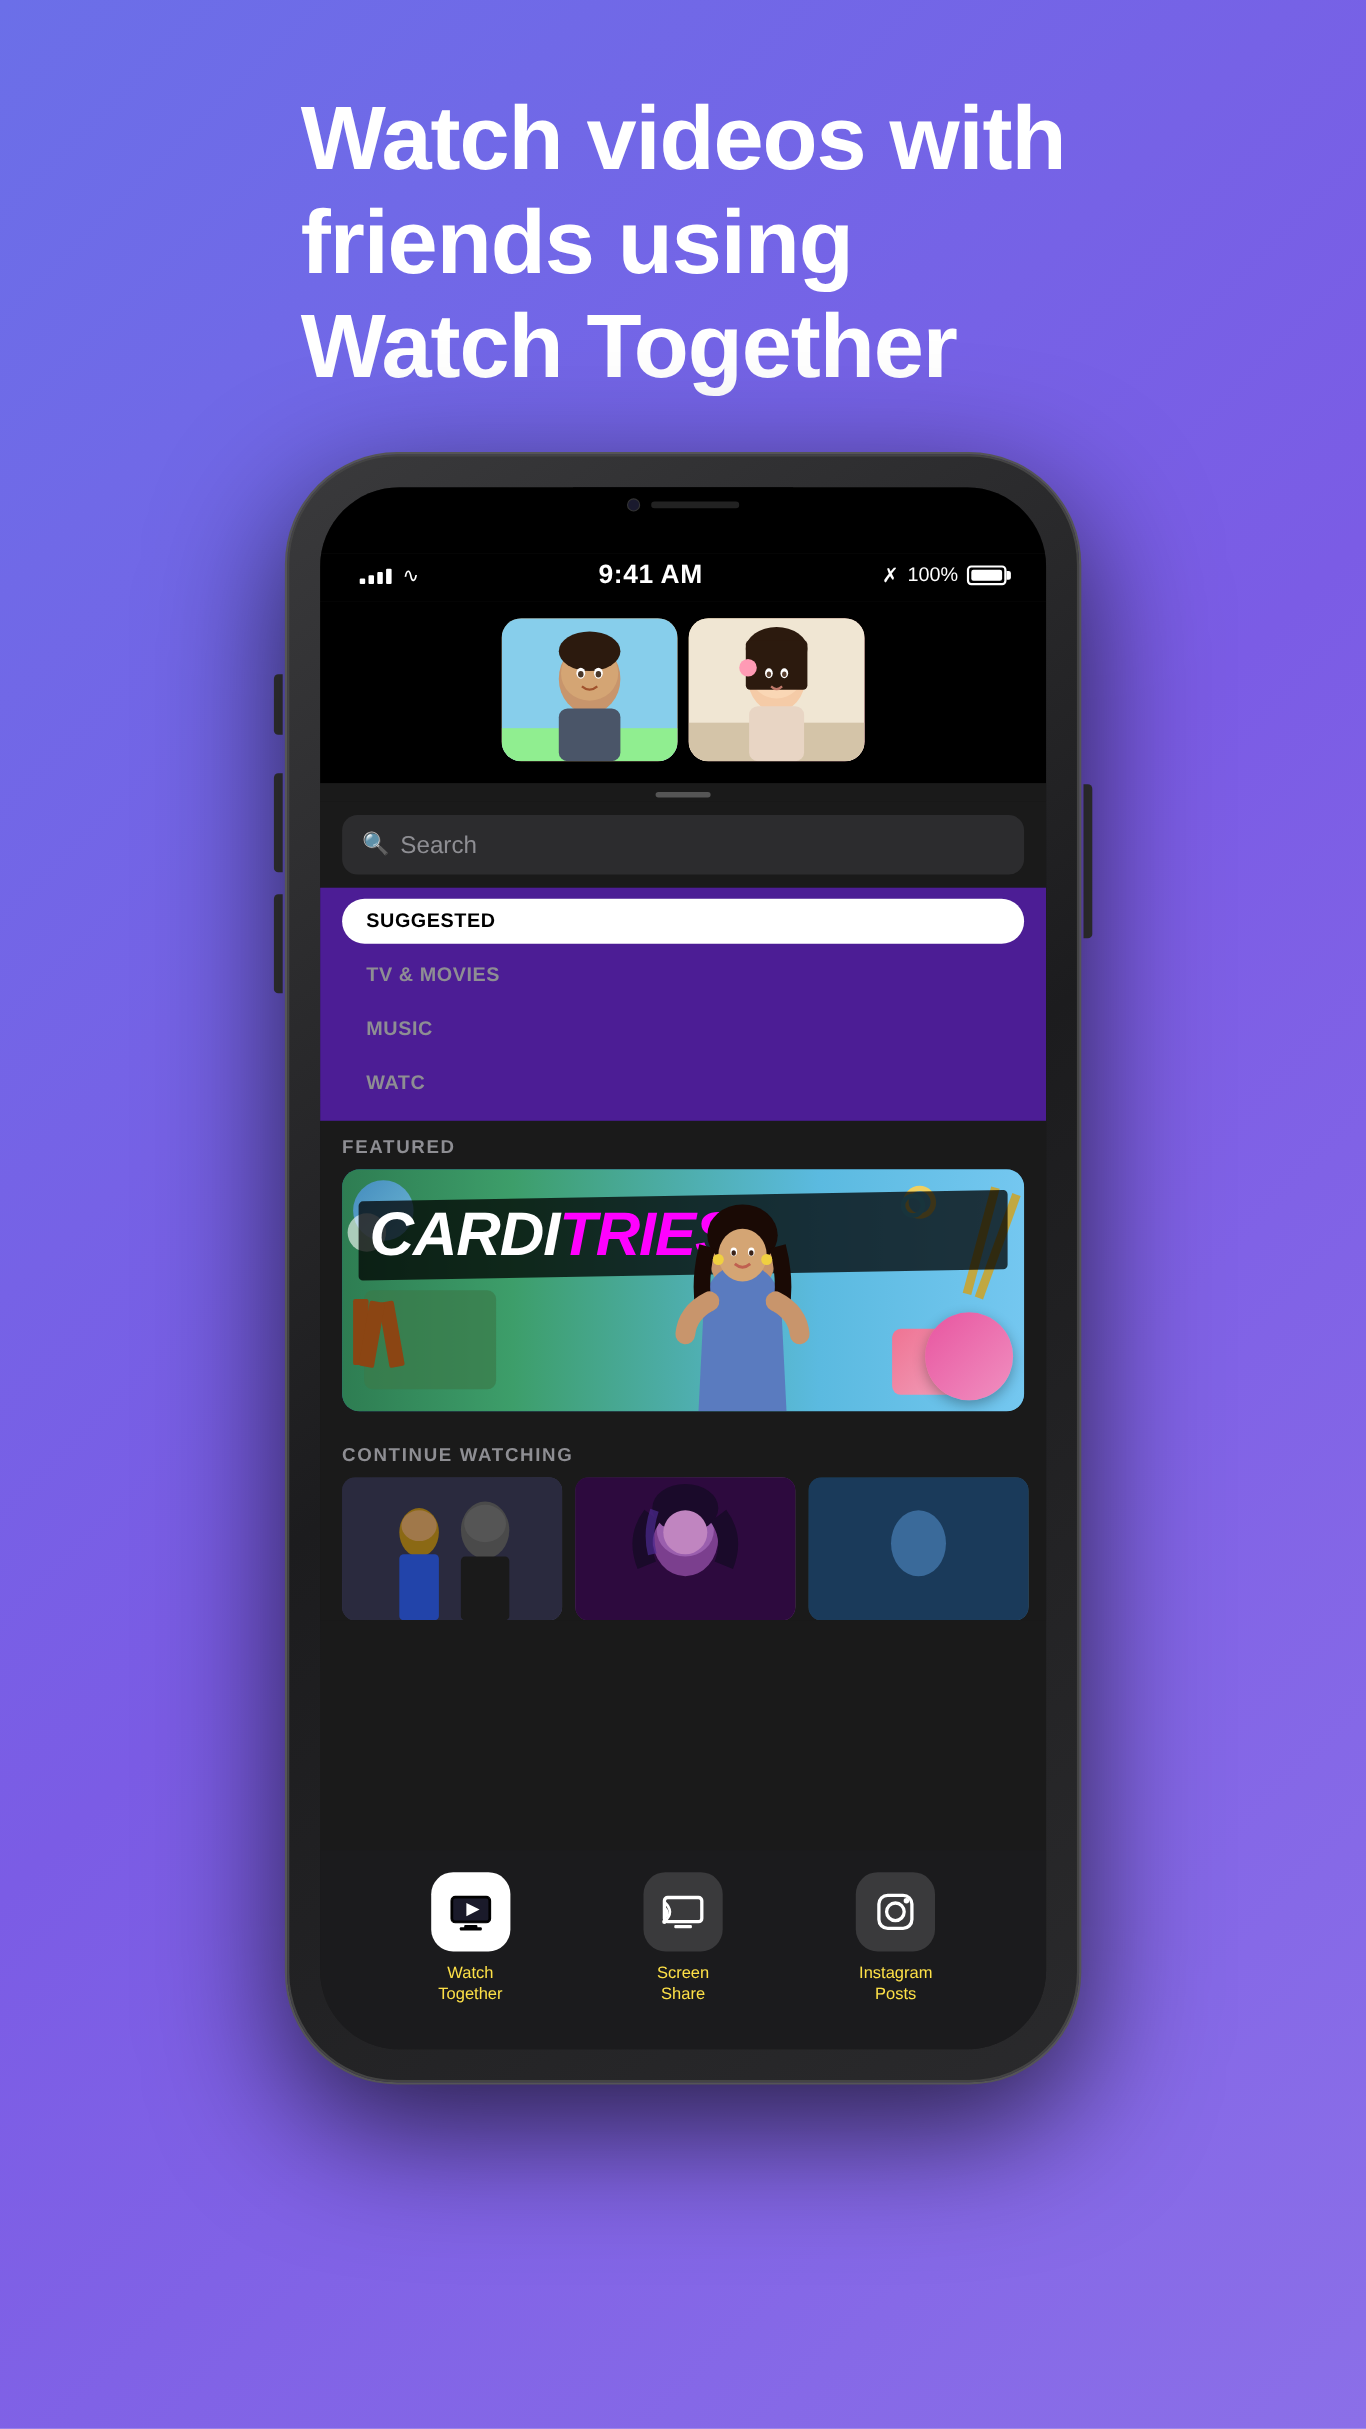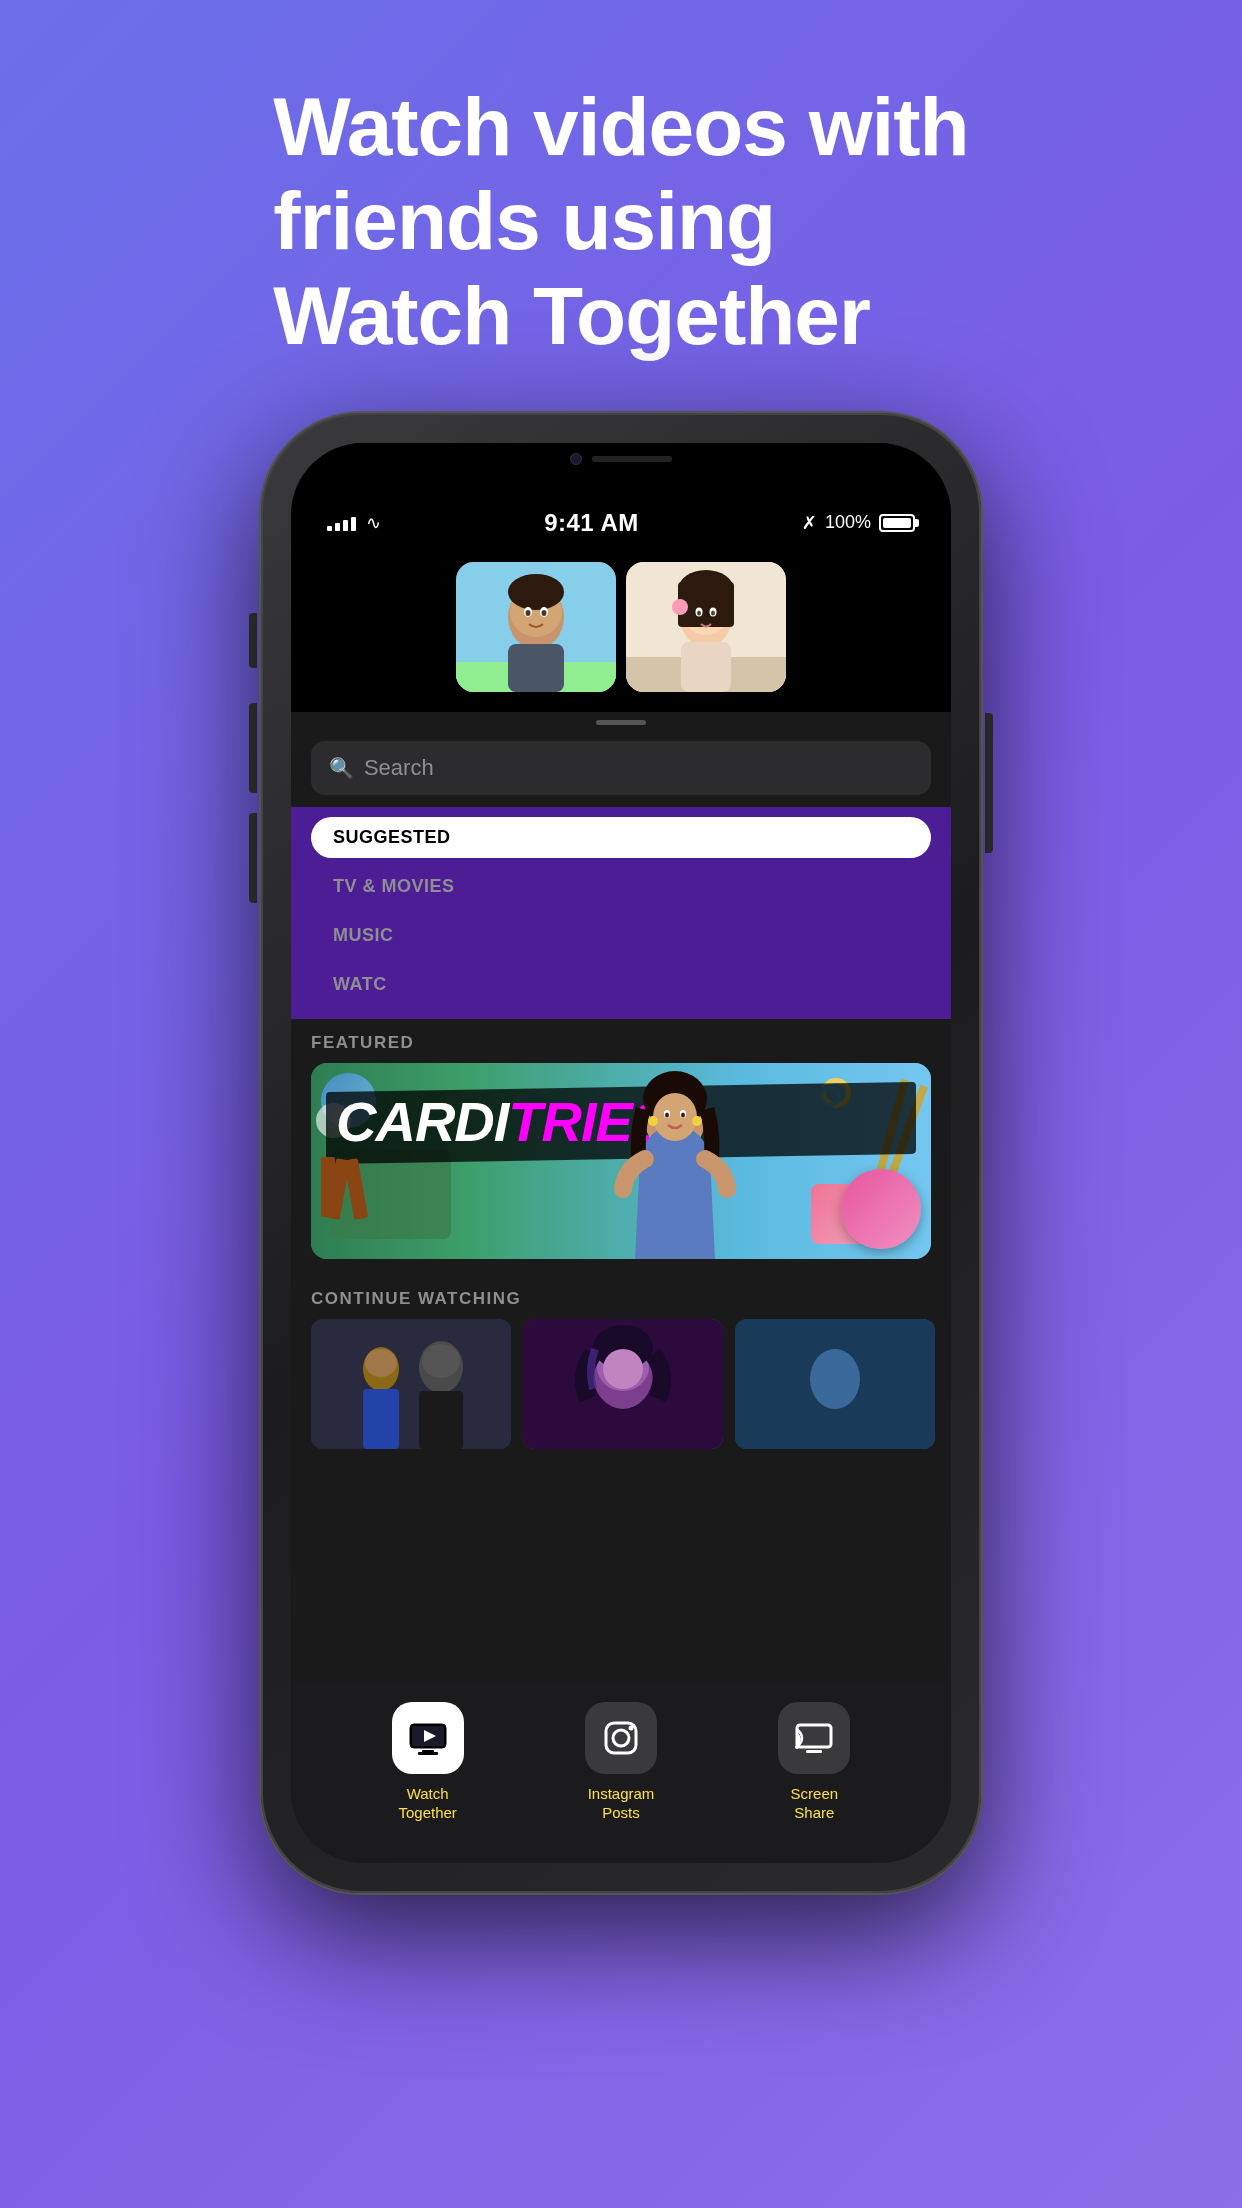--- a/index.html
+++ b/index.html
@@ -326,21 +326,21 @@
       font-weight: 600;
       letter-spacing: 1.5px;
       padding: 14px 20px 10px;
       text-transform: uppercase;
     }
 
     .featured-banner {
       margin: 0 20px;
       border-radius: 16px;
       overflow: hidden;
-      height: 196px;
+      height: 220px;
       background: linear-gradient(135deg, #1a6b8a, #4a9bc4);
       position: relative;
       display: flex;
       align-items: center;
     }
 
     .continue-section {
       padding-top: 16px;
     }
 
@@ -648,39 +648,39 @@
             <rect x="14" y="32" width="12" height="4" rx="1" fill="#000"></rect>
             <rect x="10" y="34" width="20" height="3" rx="1" fill="#000"></rect>
           </svg>
         </div>
         <span class="bottom-action-label">Watch<br>Together</span>
       </div>
 
       <div class="bottom-action">
         <div class="bottom-action-icon bottom-action-icon-dark">
           <svg width="40" height="40" viewBox="0 0 40 40">
+
+            <rect x="3" y="7" width="34" height="22" rx="3" fill="none" stroke="#fff" stroke-width="3"></rect>
+
+            <path d="M3 26 Q8 21 3 16" fill="none" stroke="#fff" stroke-width="2.5" stroke-linecap="round"></path>
+            <path d="M3 29 Q13 20 3 11" fill="none" stroke="#fff" stroke-width="2.5" stroke-linecap="round"></path>
+            <circle cx="3" cy="29" r="2" fill="#fff"></circle>
+
+            <rect x="12" y="32" width="16" height="3" rx="1" fill="#fff"></rect>
+          </svg>
+        </div>
+        <span class="bottom-action-label">Screen<br>Share</span>
+      </div>
+
+      <div class="bottom-action">
+        <div class="bottom-action-icon bottom-action-icon-dark">
+          <svg width="40" height="40" viewBox="0 0 40 40">
             <rect x="5" y="5" width="30" height="30" rx="8" fill="none" stroke="#fff" stroke-width="3"></rect>
             <circle cx="20" cy="20" r="8" fill="none" stroke="#fff" stroke-width="3"></circle>
             <circle cx="30" cy="10" r="2.5" fill="#fff"></circle>
           </svg>
         </div>
         <span class="bottom-action-label">Instagram<br>Posts</span>
       </div>
-
-      <div class="bottom-action">
-        <div class="bottom-action-icon bottom-action-icon-dark">
-          <svg width="40" height="40" viewBox="0 0 40 40">
-
-            <rect x="3" y="7" width="34" height="22" rx="3" fill="none" stroke="#fff" stroke-width="3"></rect>
-
-            <path d="M3 26 Q8 21 3 16" fill="none" stroke="#fff" stroke-width="2.5" stroke-linecap="round"></path>
-            <path d="M3 29 Q13 20 3 11" fill="none" stroke="#fff" stroke-width="2.5" stroke-linecap="round"></path>
-            <circle cx="3" cy="29" r="2" fill="#fff"></circle>
-
-            <rect x="12" y="32" width="16" height="3" rx="1" fill="#fff"></rect>
-          </svg>
-        </div>
-        <span class="bottom-action-label">Screen<br>Share</span>
-      </div>
     </div>
 
   </div>
 </div>
 
 </body></html>

